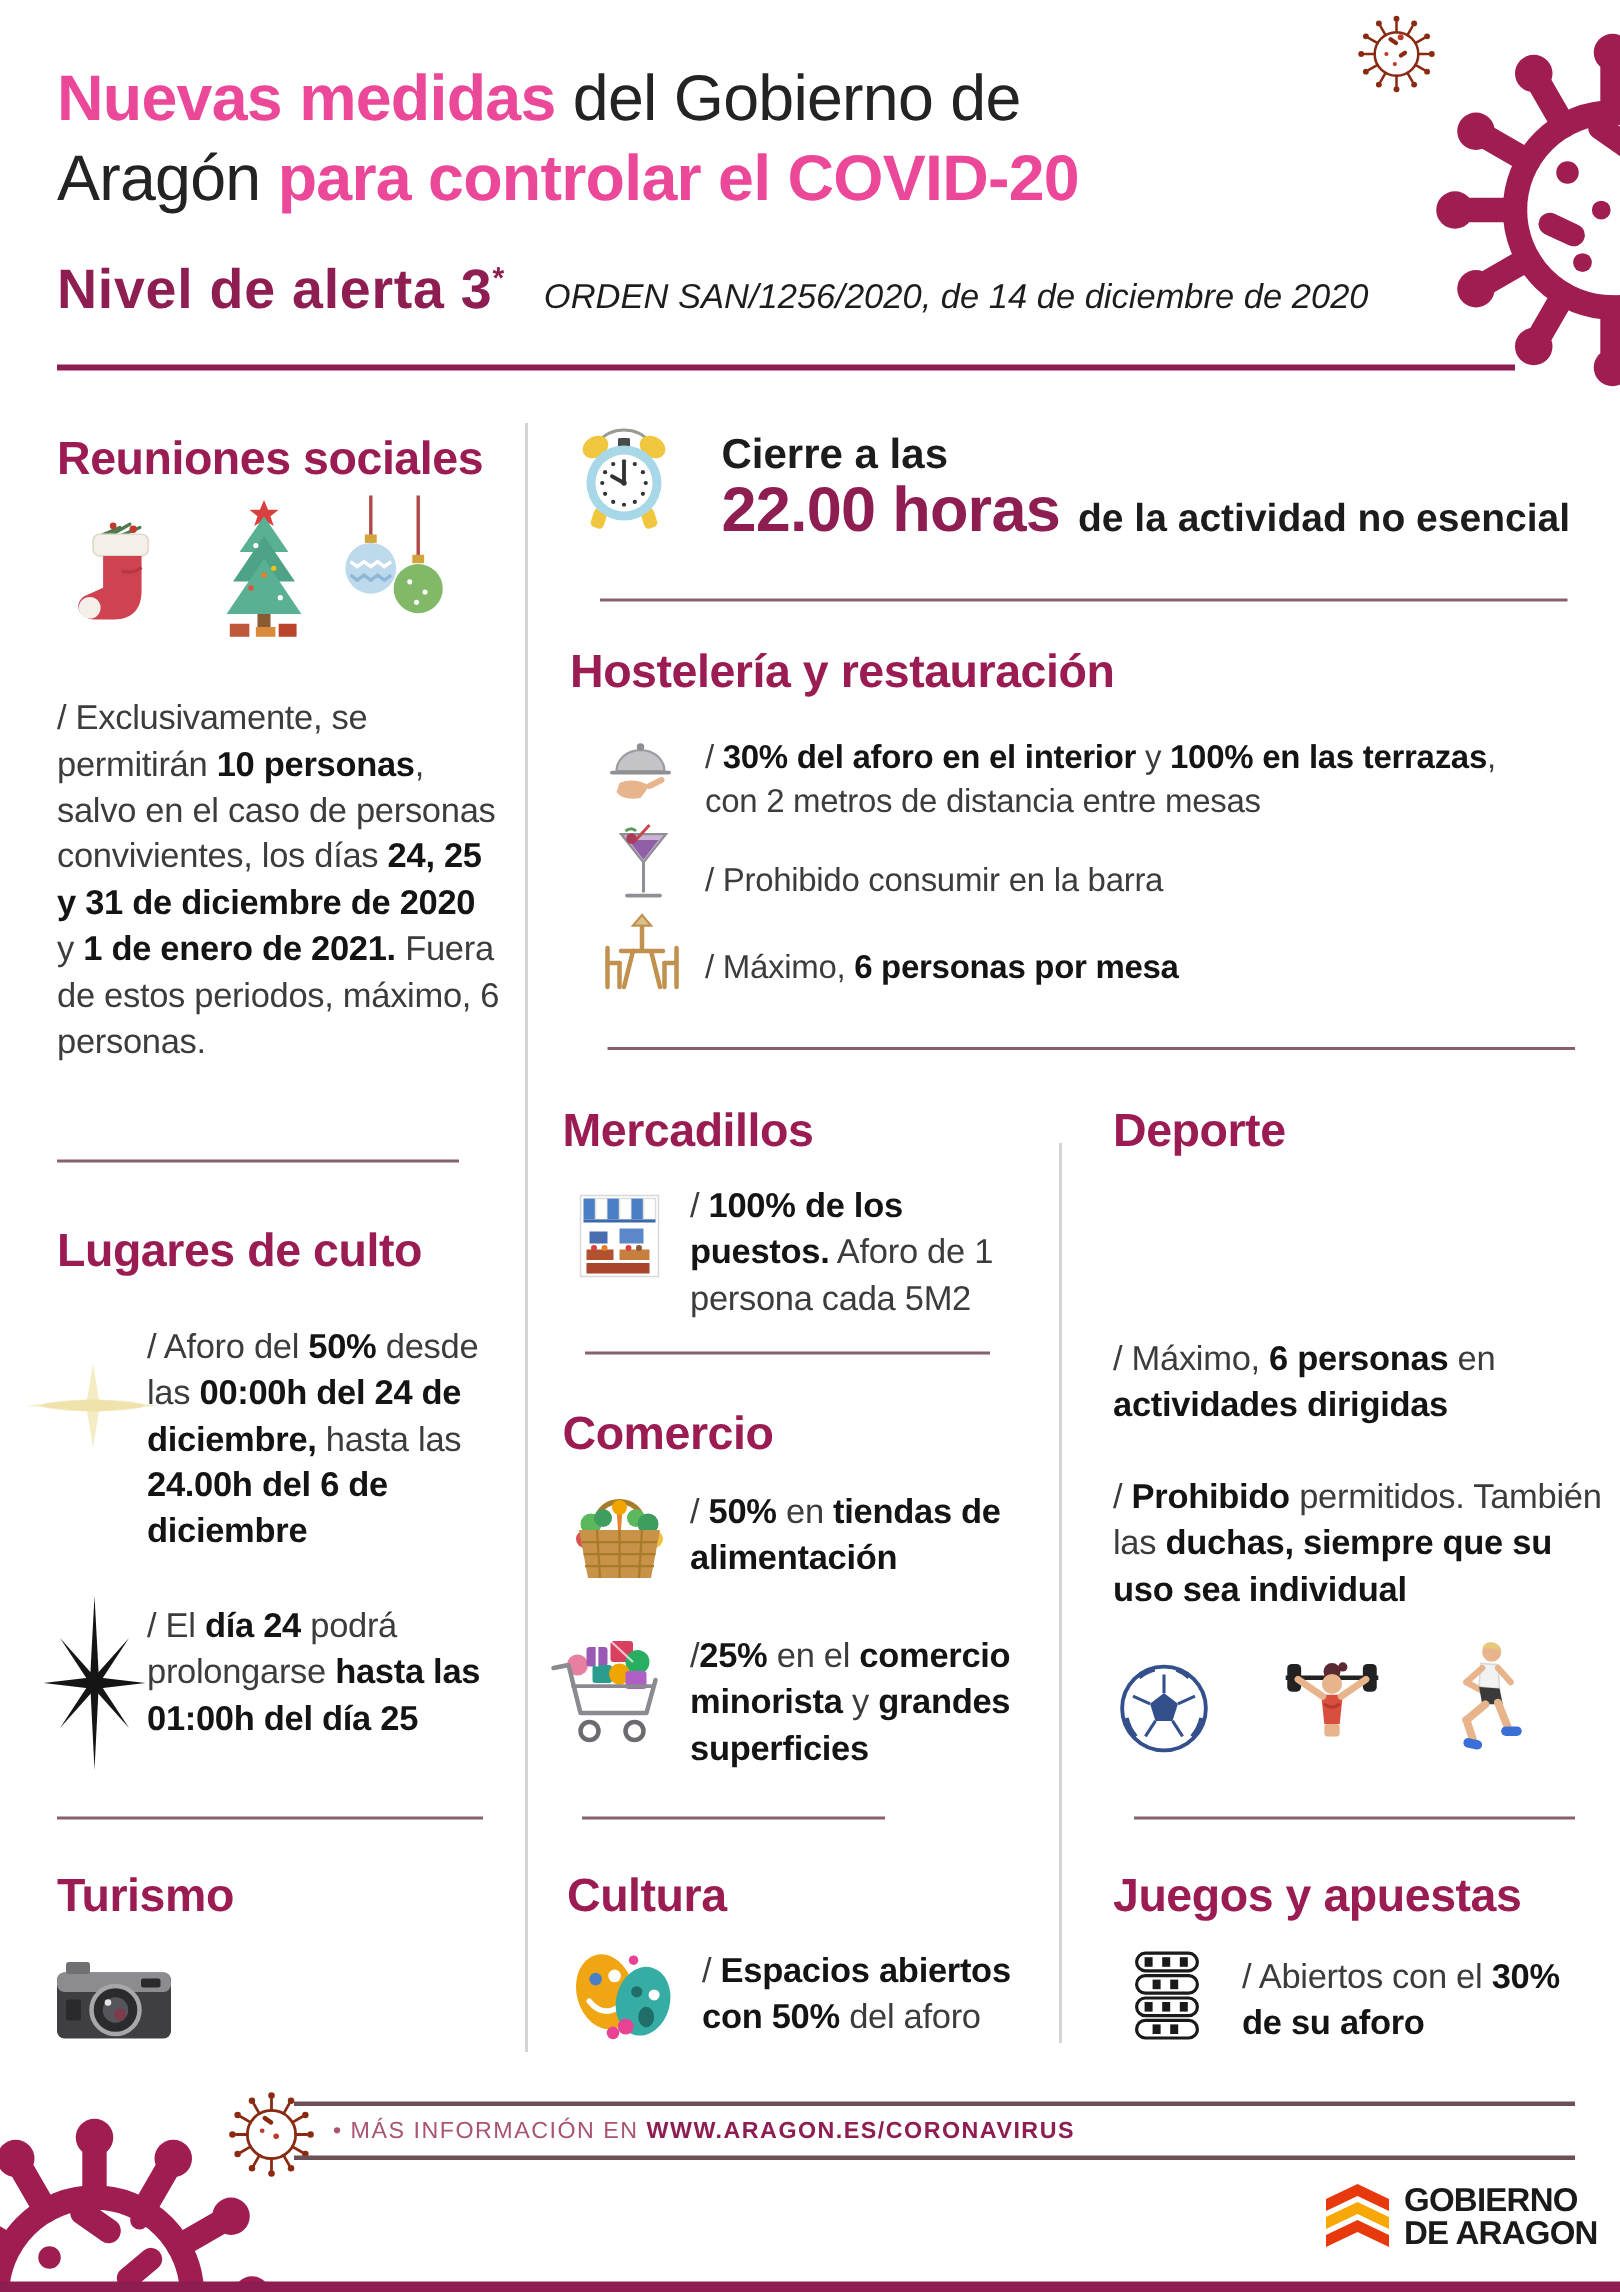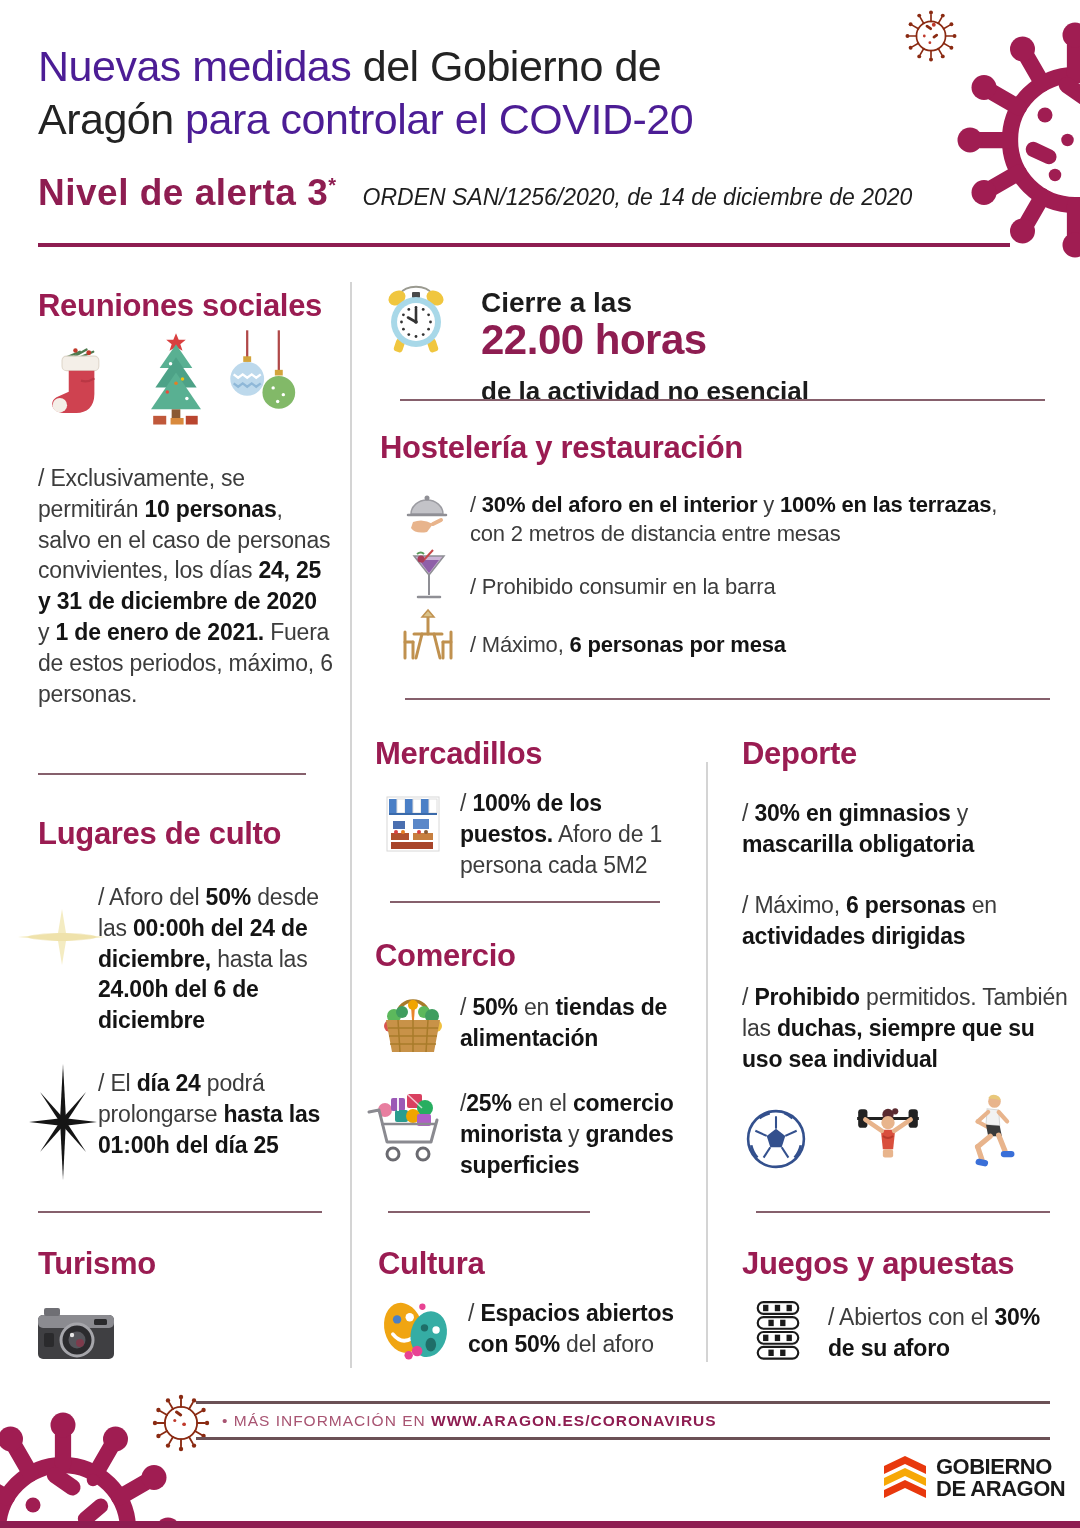--- a/index.html
+++ b/index.html
@@ -2,33 +2,33 @@
 <html><head>
 <meta charset="utf-8">
 <title>Nuevas medidas COVID-19 Aragón</title>
 <style>
   html,body{margin:0;padding:0;background:#fff;}
   #poster{position:relative;width:1080px;height:1528px;background:#ffffff;overflow:hidden;
           font-family:"Liberation Sans","DejaVu Sans",sans-serif;color:#3c3c3c;}
   .abs{position:absolute;}
   .b{font-weight:700;color:#151515;}
   .title-line{font-size:43px;font-weight:500;color:#232323;letter-spacing:-0.5px;line-height:1.22;}
-  .title-line .b{font-weight:400;color:#4c1d95;}
+  .title-line .b{font-weight:700;color:#ec4899;}
   .alert-row{display:flex;align-items:baseline;gap:26px;}
   .alert-level{font-size:37px;font-weight:700;color:#8e1d51;letter-spacing:0.5px;}
   .alert-level sup{font-size:20px;}
   .order-ref{font-size:23px;font-style:italic;font-weight:500;color:#1d1d1d;}
   .rule{background:#8e1d51;height:4px;}
   .thin-rule{background:#86606c;height:2px;}
   .v-div{background:#d4d4d4;width:2px;}
   .section-title{font-size:31px;font-weight:700;color:#9a1c52;letter-spacing:-0.3px;}
   .body-text{font-size:23px;line-height:1.34;font-weight:400;color:#3c3c3c;letter-spacing:-0.2px;}
   .body-text .b{font-weight:700;color:#141414;}
   .closure-line1{font-size:28px;font-weight:700;color:#1c1c1c;}
-  .closure-row{display:flex;align-items:baseline;gap:12px;flex-direction:column;}
+  .closure-row{display:flex;align-items:baseline;gap:12px;}
   .closure-time{font-size:42px;font-weight:800;color:#8e1d51;letter-spacing:-0.5px;}
   .closure-suffix{font-size:26px;font-weight:700;color:#1c1c1c;}
   .hosteleria-text{font-size:22px;}
   .footer-rule{background:#6b5156;height:2.5px;}
   .footer-info{font-size:15.5px;letter-spacing:1px;color:#a85472;font-weight:500;}
   .footer-info .b{font-weight:700;color:#8e1d51;}
   .logo-wrap{display:flex;align-items:center;gap:6px;}
   .logo-text{font-size:22px;font-weight:700;color:#1a1a1a;line-height:0.98;letter-spacing:-0.5px;}
   .bottom-bar{background:#8e1d51;}
 </style>
@@ -345,21 +345,20 @@
     <line x1="33" y1="8" x2="33" y2="21" stroke="#ffffff" stroke-width="1.8"></line>
     <line x1="42" y1="4" x2="57" y2="18" stroke="#ffffff" stroke-width="1.5" opacity="0.7"></line>
     <path d="M4,22 L14,20 L22,52 L66,52 L72,30" stroke="#8a8a90" stroke-width="3" fill="none" stroke-linecap="round" stroke-linejoin="round"></path>
     <line x1="16" y1="34" x2="70" y2="34" stroke="#8a8a90" stroke-width="2.5"></line>
     <circle cx="28" cy="64" r="6" fill="none" stroke="#6a6a70" stroke-width="3"></circle>
     <circle cx="58" cy="64" r="6" fill="none" stroke="#6a6a70" stroke-width="3"></circle>
   </svg>
   <div class="abs body-text" style="left:460px;top:1088px;width:252px;"><span>/</span><span class="b">25%</span><span> en el </span><span class="b">comercio minorista</span><span> y </span><span class="b">grandes superficies</span></div>
 
   <div class="abs section-title" style="left:742px;top:736px;">Deporte</div>
-  <div class="abs body-text" style="left:742px;top:798px;width:322px;"><span>/ </span><span class="b">30% en gimnasios</span><span> y </span><span class="b">mascarilla obligatoria</span></div>
   <div class="abs body-text" style="left:742px;top:890px;width:322px;"><span>/ Máximo, </span><span class="b">6 personas</span><span> en </span><span class="b">actividades dirigidas</span></div>
   <div class="abs body-text" style="left:742px;top:982px;width:330px;"><span>/ </span><span class="b">Prohibido</span><span> permitidos. También las </span><span class="b">duchas, siempre que su uso sea individual</span></div>
 
   <svg class="abs" style="left:745px;top:1108px;" width="62" height="62" viewBox="0 0 60 60">
     <circle cx="30" cy="30" r="27" fill="#ffffff" stroke="#33508d" stroke-width="2.5"></circle>
     <polygon points="30,20 39,27 35.5,38 24.5,38 21,27" fill="#33508d"></polygon>
     <g stroke="#33508d" stroke-width="2" fill="none">
       <line x1="30" y1="20" x2="30" y2="8"></line>
         <line x1="39" y1="27" x2="50" y2="22"></line>
       <line x1="35.5" y1="38" x2="42" y2="48"></line>

